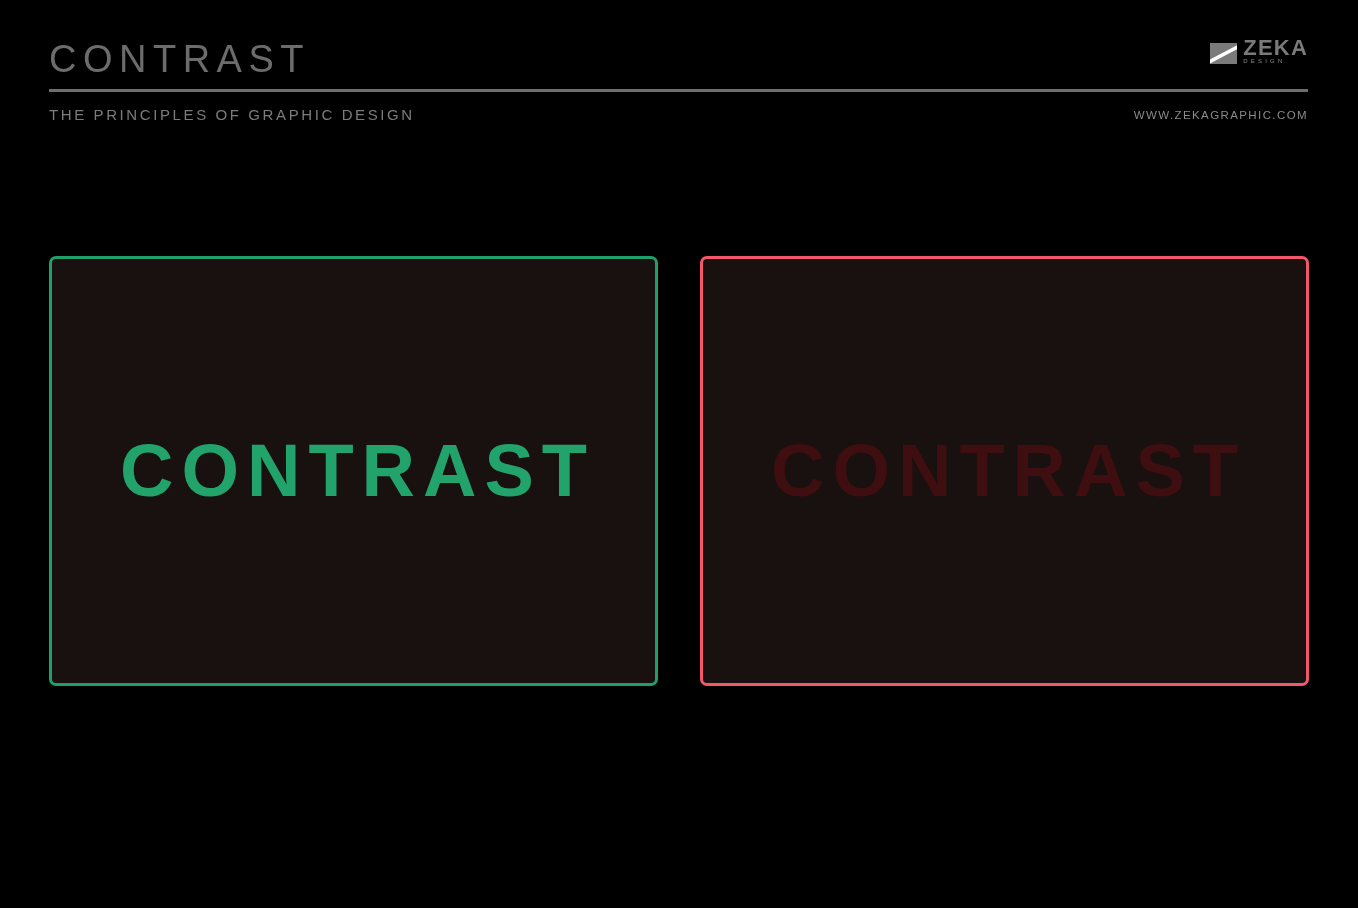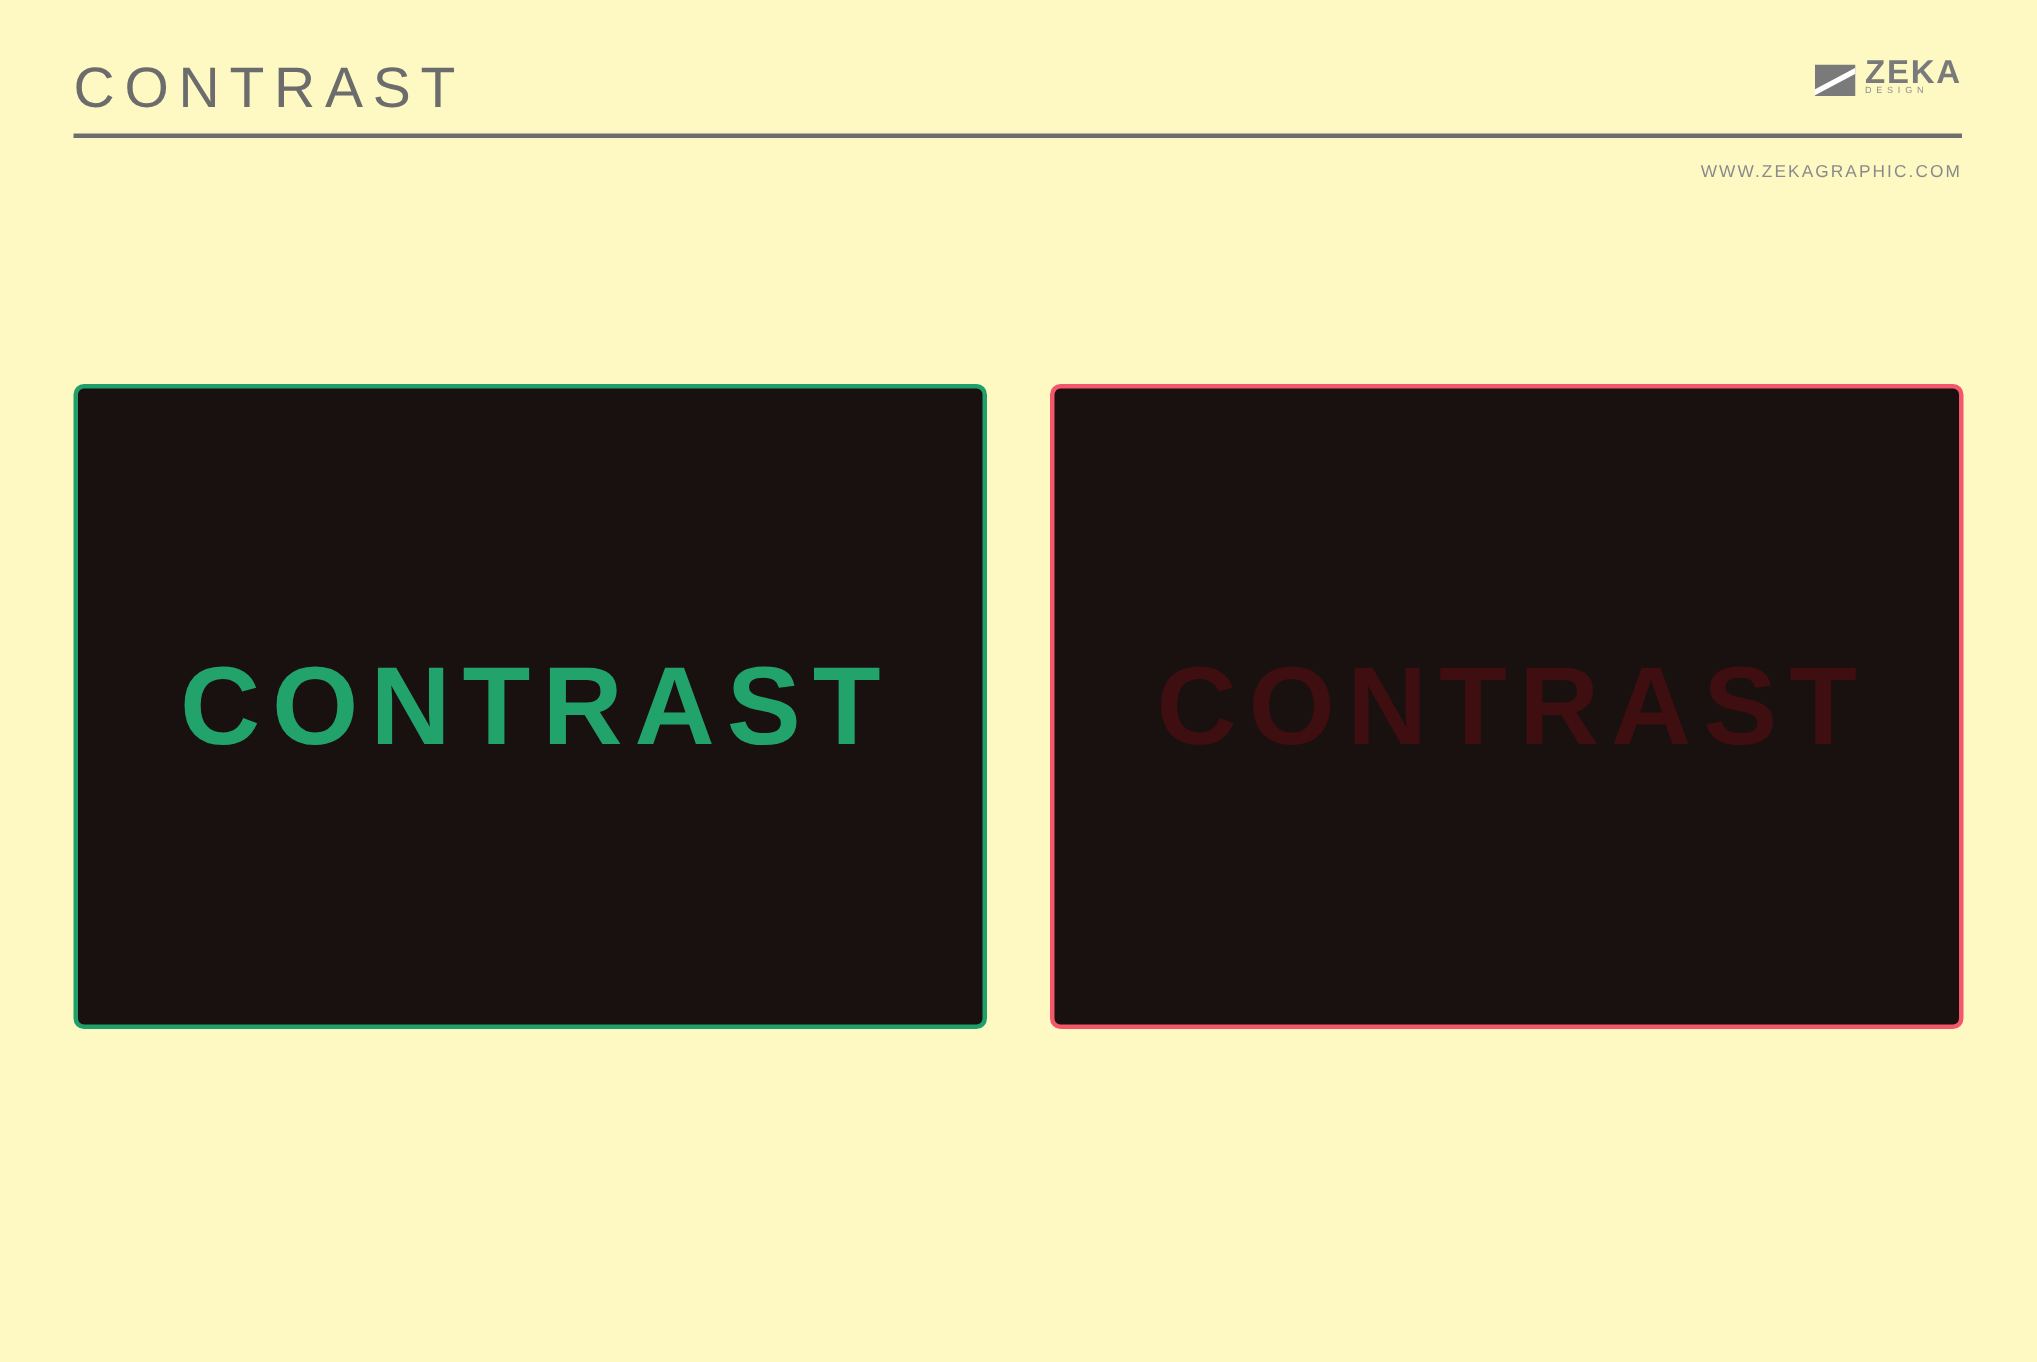--- a/index.html
+++ b/index.html
@@ -14,21 +14,21 @@
     font-family: "Liberation Sans", sans-serif;
     -webkit-font-smoothing: antialiased;
     overflow: hidden;
     position: relative;
   }
 
   .slide {
     position: relative;
     width: 1358px;
     height: 908px;
-    background: #fef9c3;
+    background: #000000;
     box-sizing: border-box;
   }
 
   
   .header {
     position: absolute;
     left: 49px;
     top: 32px;
     width: 1259px;
     height: 100px;
@@ -199,20 +199,21 @@
           <span class="brand-name">ZEKA</span>
           <span class="brand-sub">DESIGN</span>
         </span>
       </div>
     </div>
   </div>
 
   <div class="header-rule" style="background: rgb(110, 110, 110);"></div>
 
   <div class="header-bottom">
+    <div class="header-subtitle" style="color: rgb(124, 124, 124);">THE PRINCIPLES OF GRAPHIC DESIGN</div>
     <div class="header-url" style="color: rgb(138, 138, 138);">WWW.ZEKAGRAPHIC.COM</div>
   </div>
 
   <div class="examples">
 
     <div class="example example-good">
       <div class="swatch" id="swatch-good" style="background: rgb(24, 17, 15); border-color: rgb(31, 160, 107);">
         <div class="swatch-word" id="word-good" style="color: rgb(35, 163, 108);">CONTRAST</div>
       </div>
     </div>

